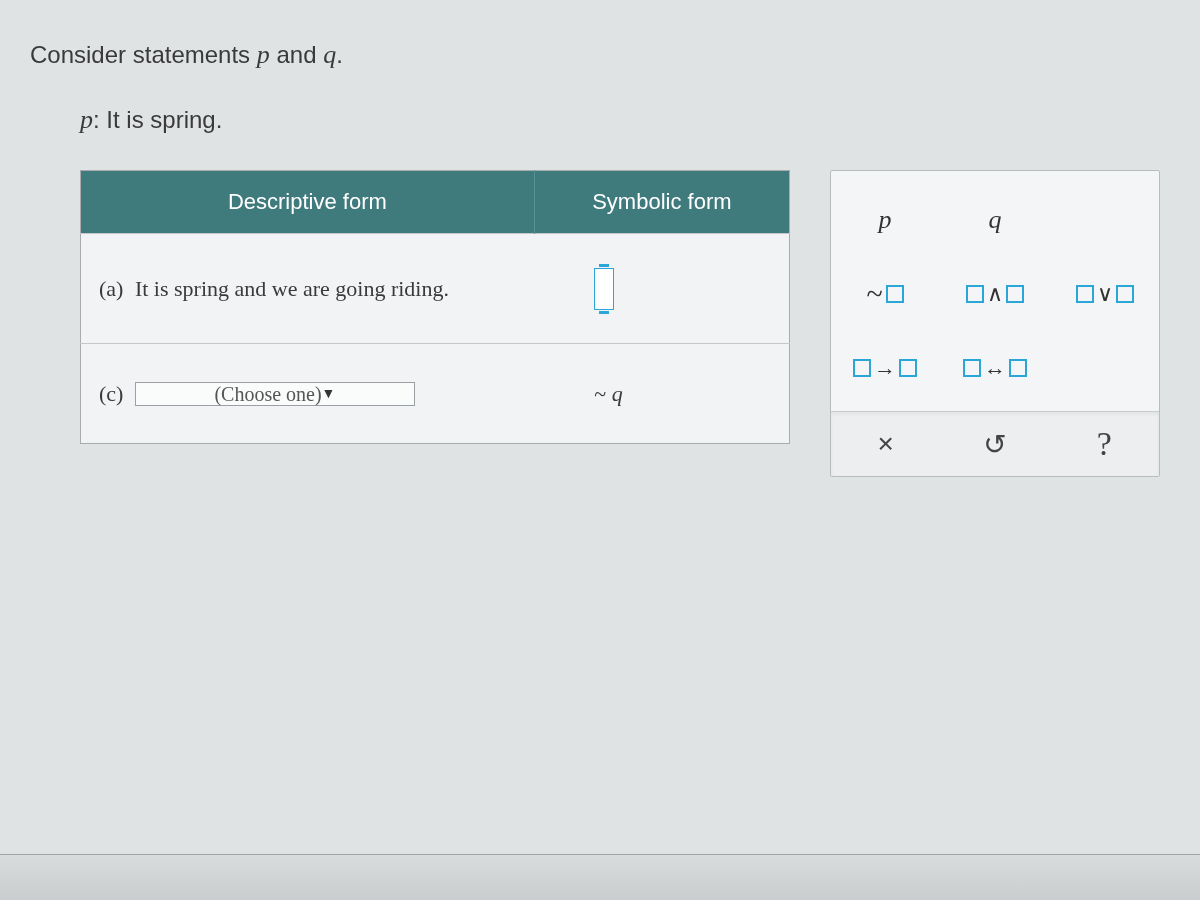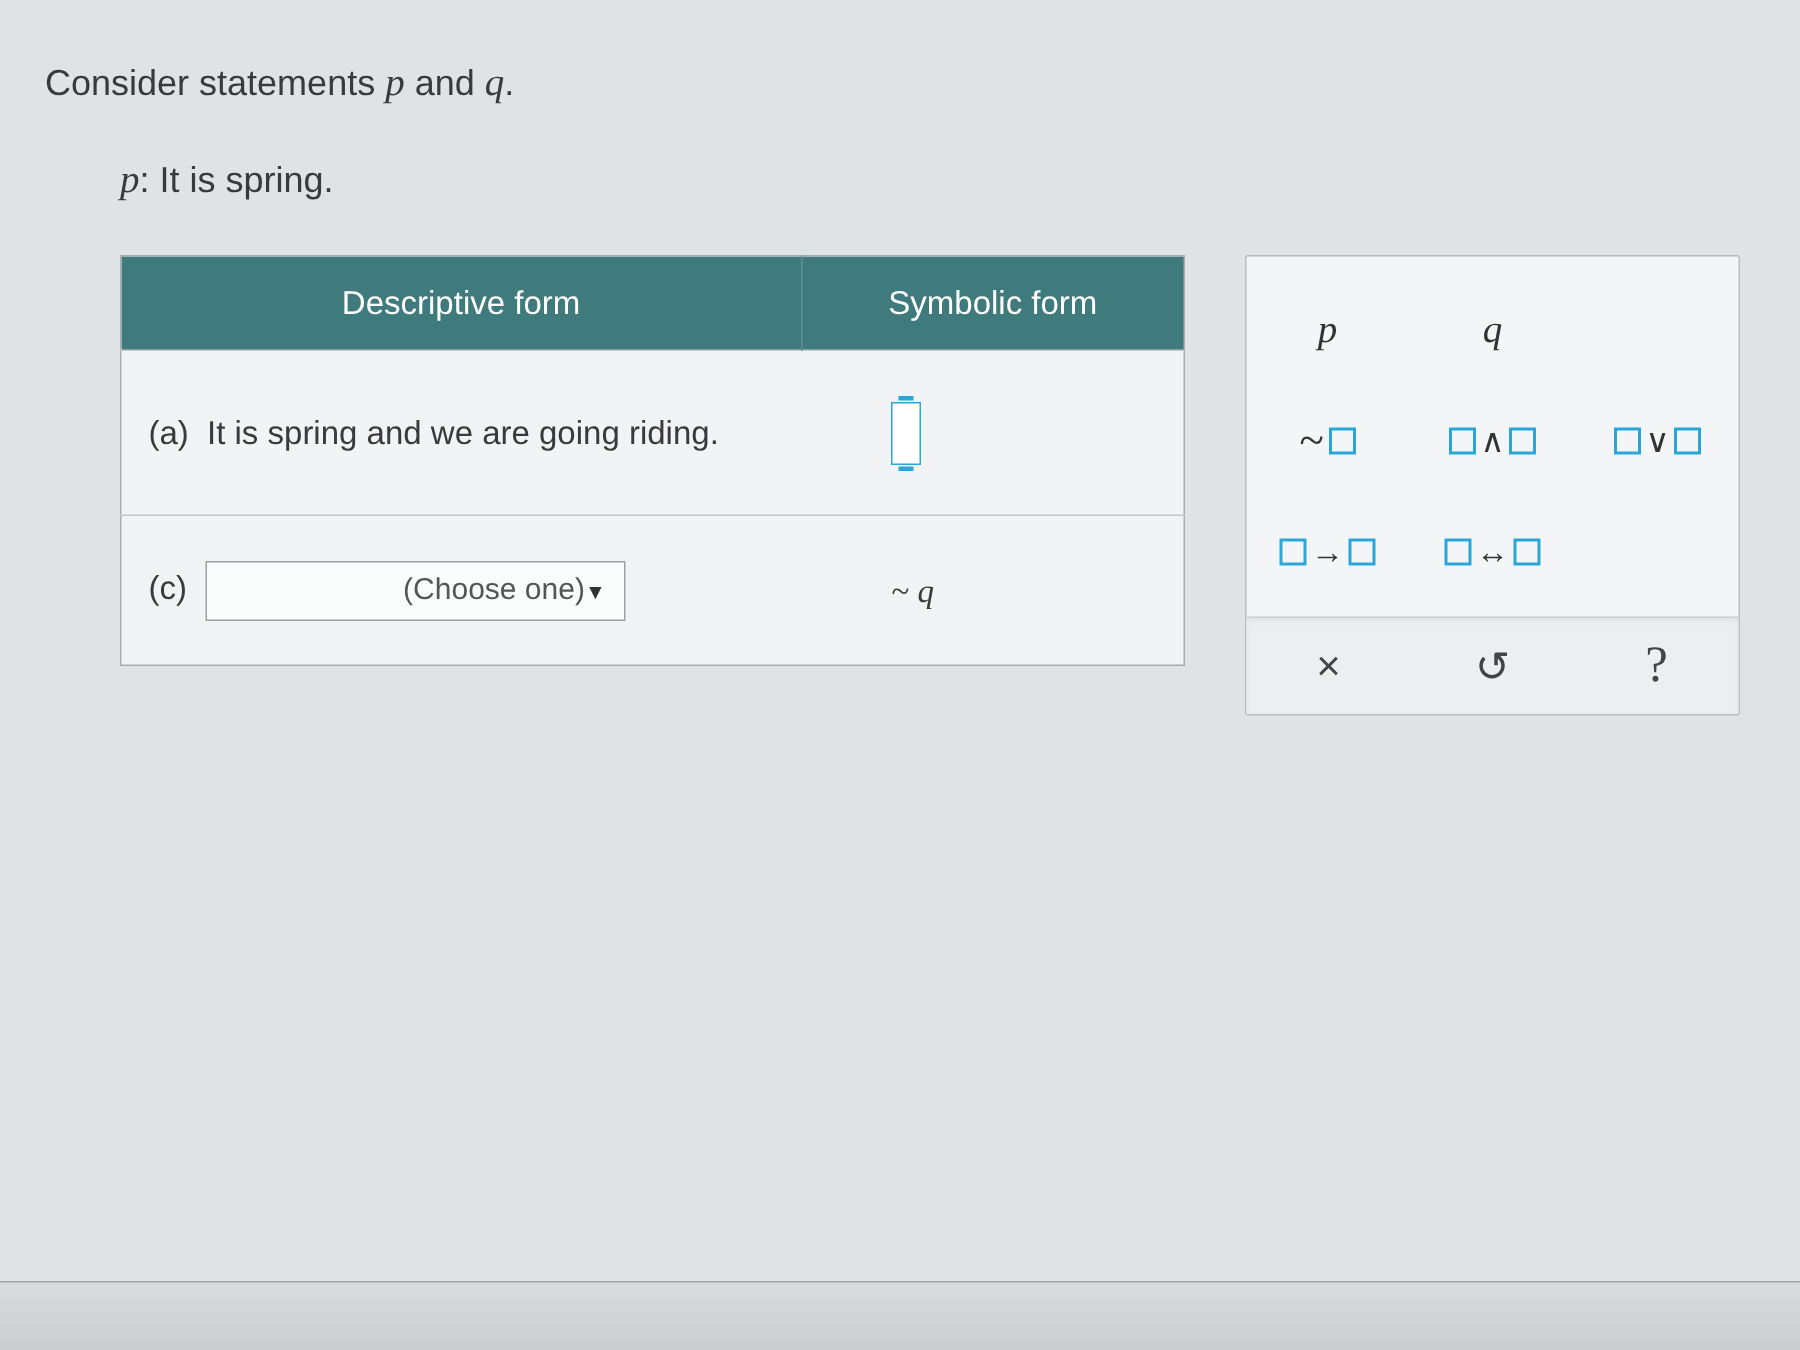--- a/index.html
+++ b/index.html
@@ -78,27 +78,27 @@
     content:"";
     position:absolute;
     left:50%; transform:translateX(-50%);
     width:10px; height:3px;
     background:#2aa7d8;
   }
   .input-slot.active::before { top:-5px;}
   .input-slot.active::after { bottom:-5px;}
   .sym-cell { font-family:"Times New Roman",serif; font-style:italic; font-size:26px; text-align:left; padding-left:60px !important;}
   .sym-cell .tilde { font-style: normal;}
-  .desc-cell { padding-left: 18px !important;}
+  .desc-cell { padding-left: 18px !important; font-family: Liberation Serif, serif;}
   .dropdown {
     display: inline-flex;
     align-items:center;
-    justify-content:flex-end;
+    justify-content:center;
     width: 280px;
-    height: 40px;
+    height: 24px;
     padding: 0 12px;
     border: 1px solid #9aa0a3;
     background: #fafbfb;
     font-size: 20px;
     color:#555;
     cursor:pointer;
   }
   .dropdown .caret {
     font-size: 14px;
     color:#333;

